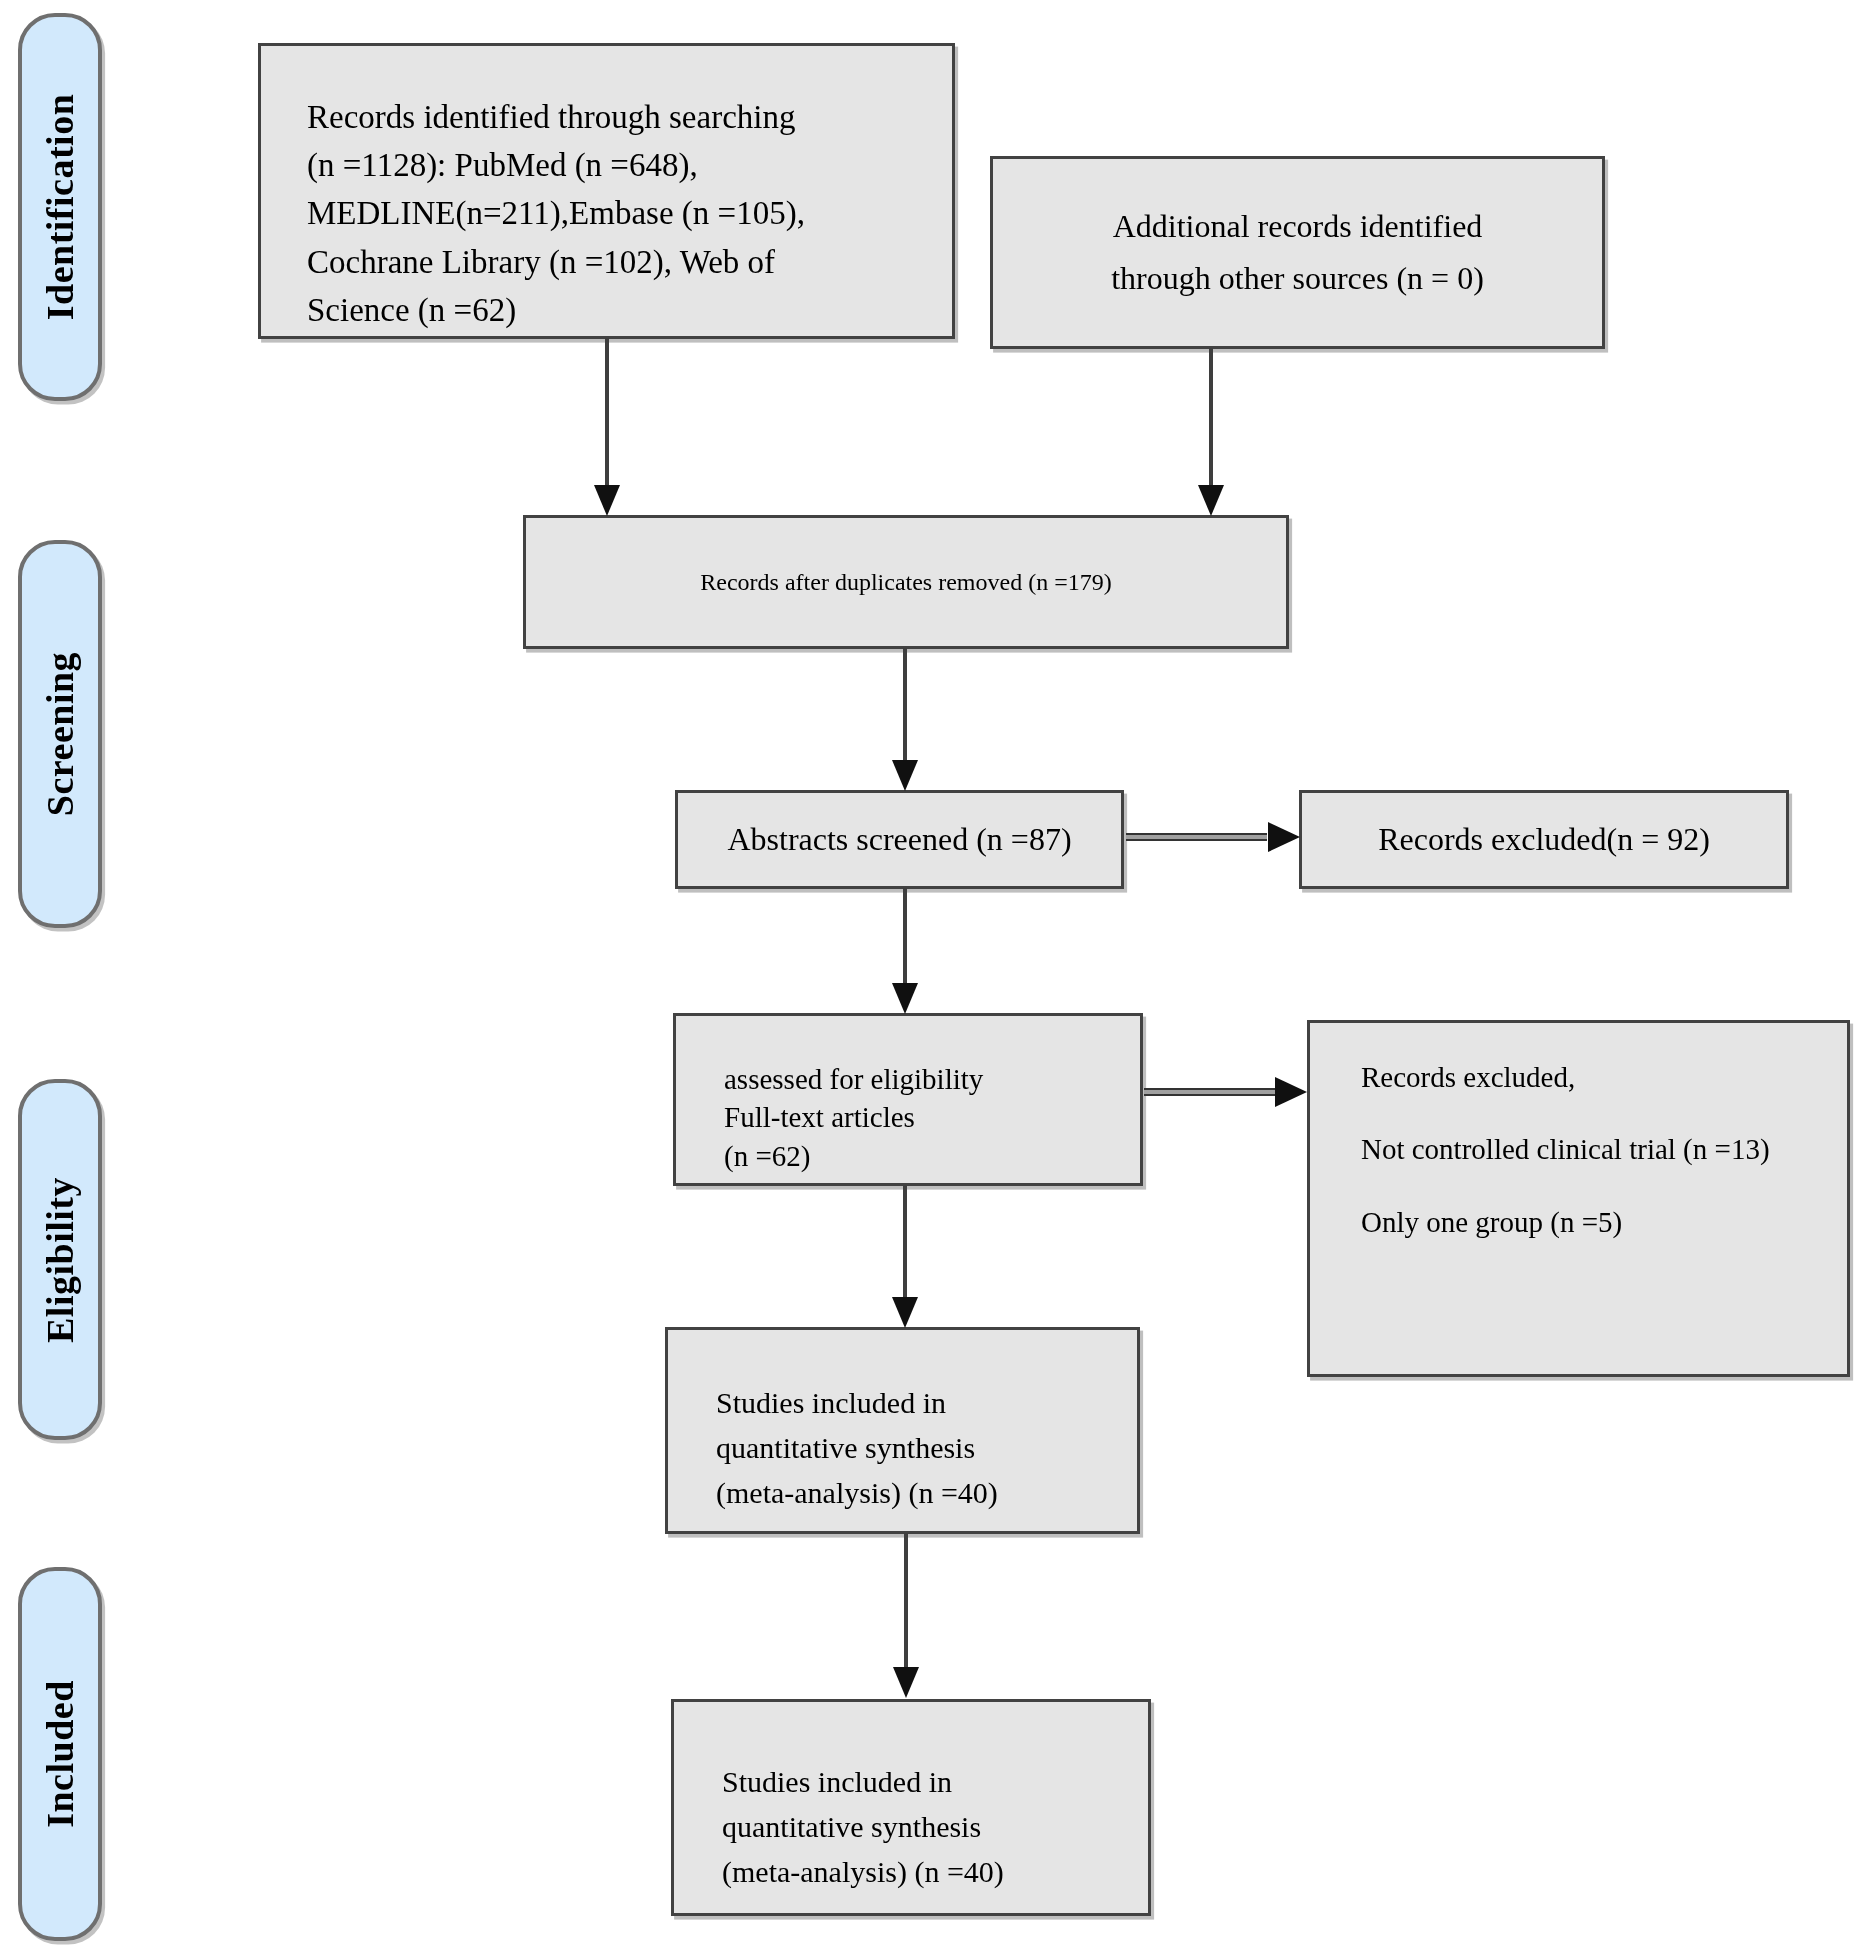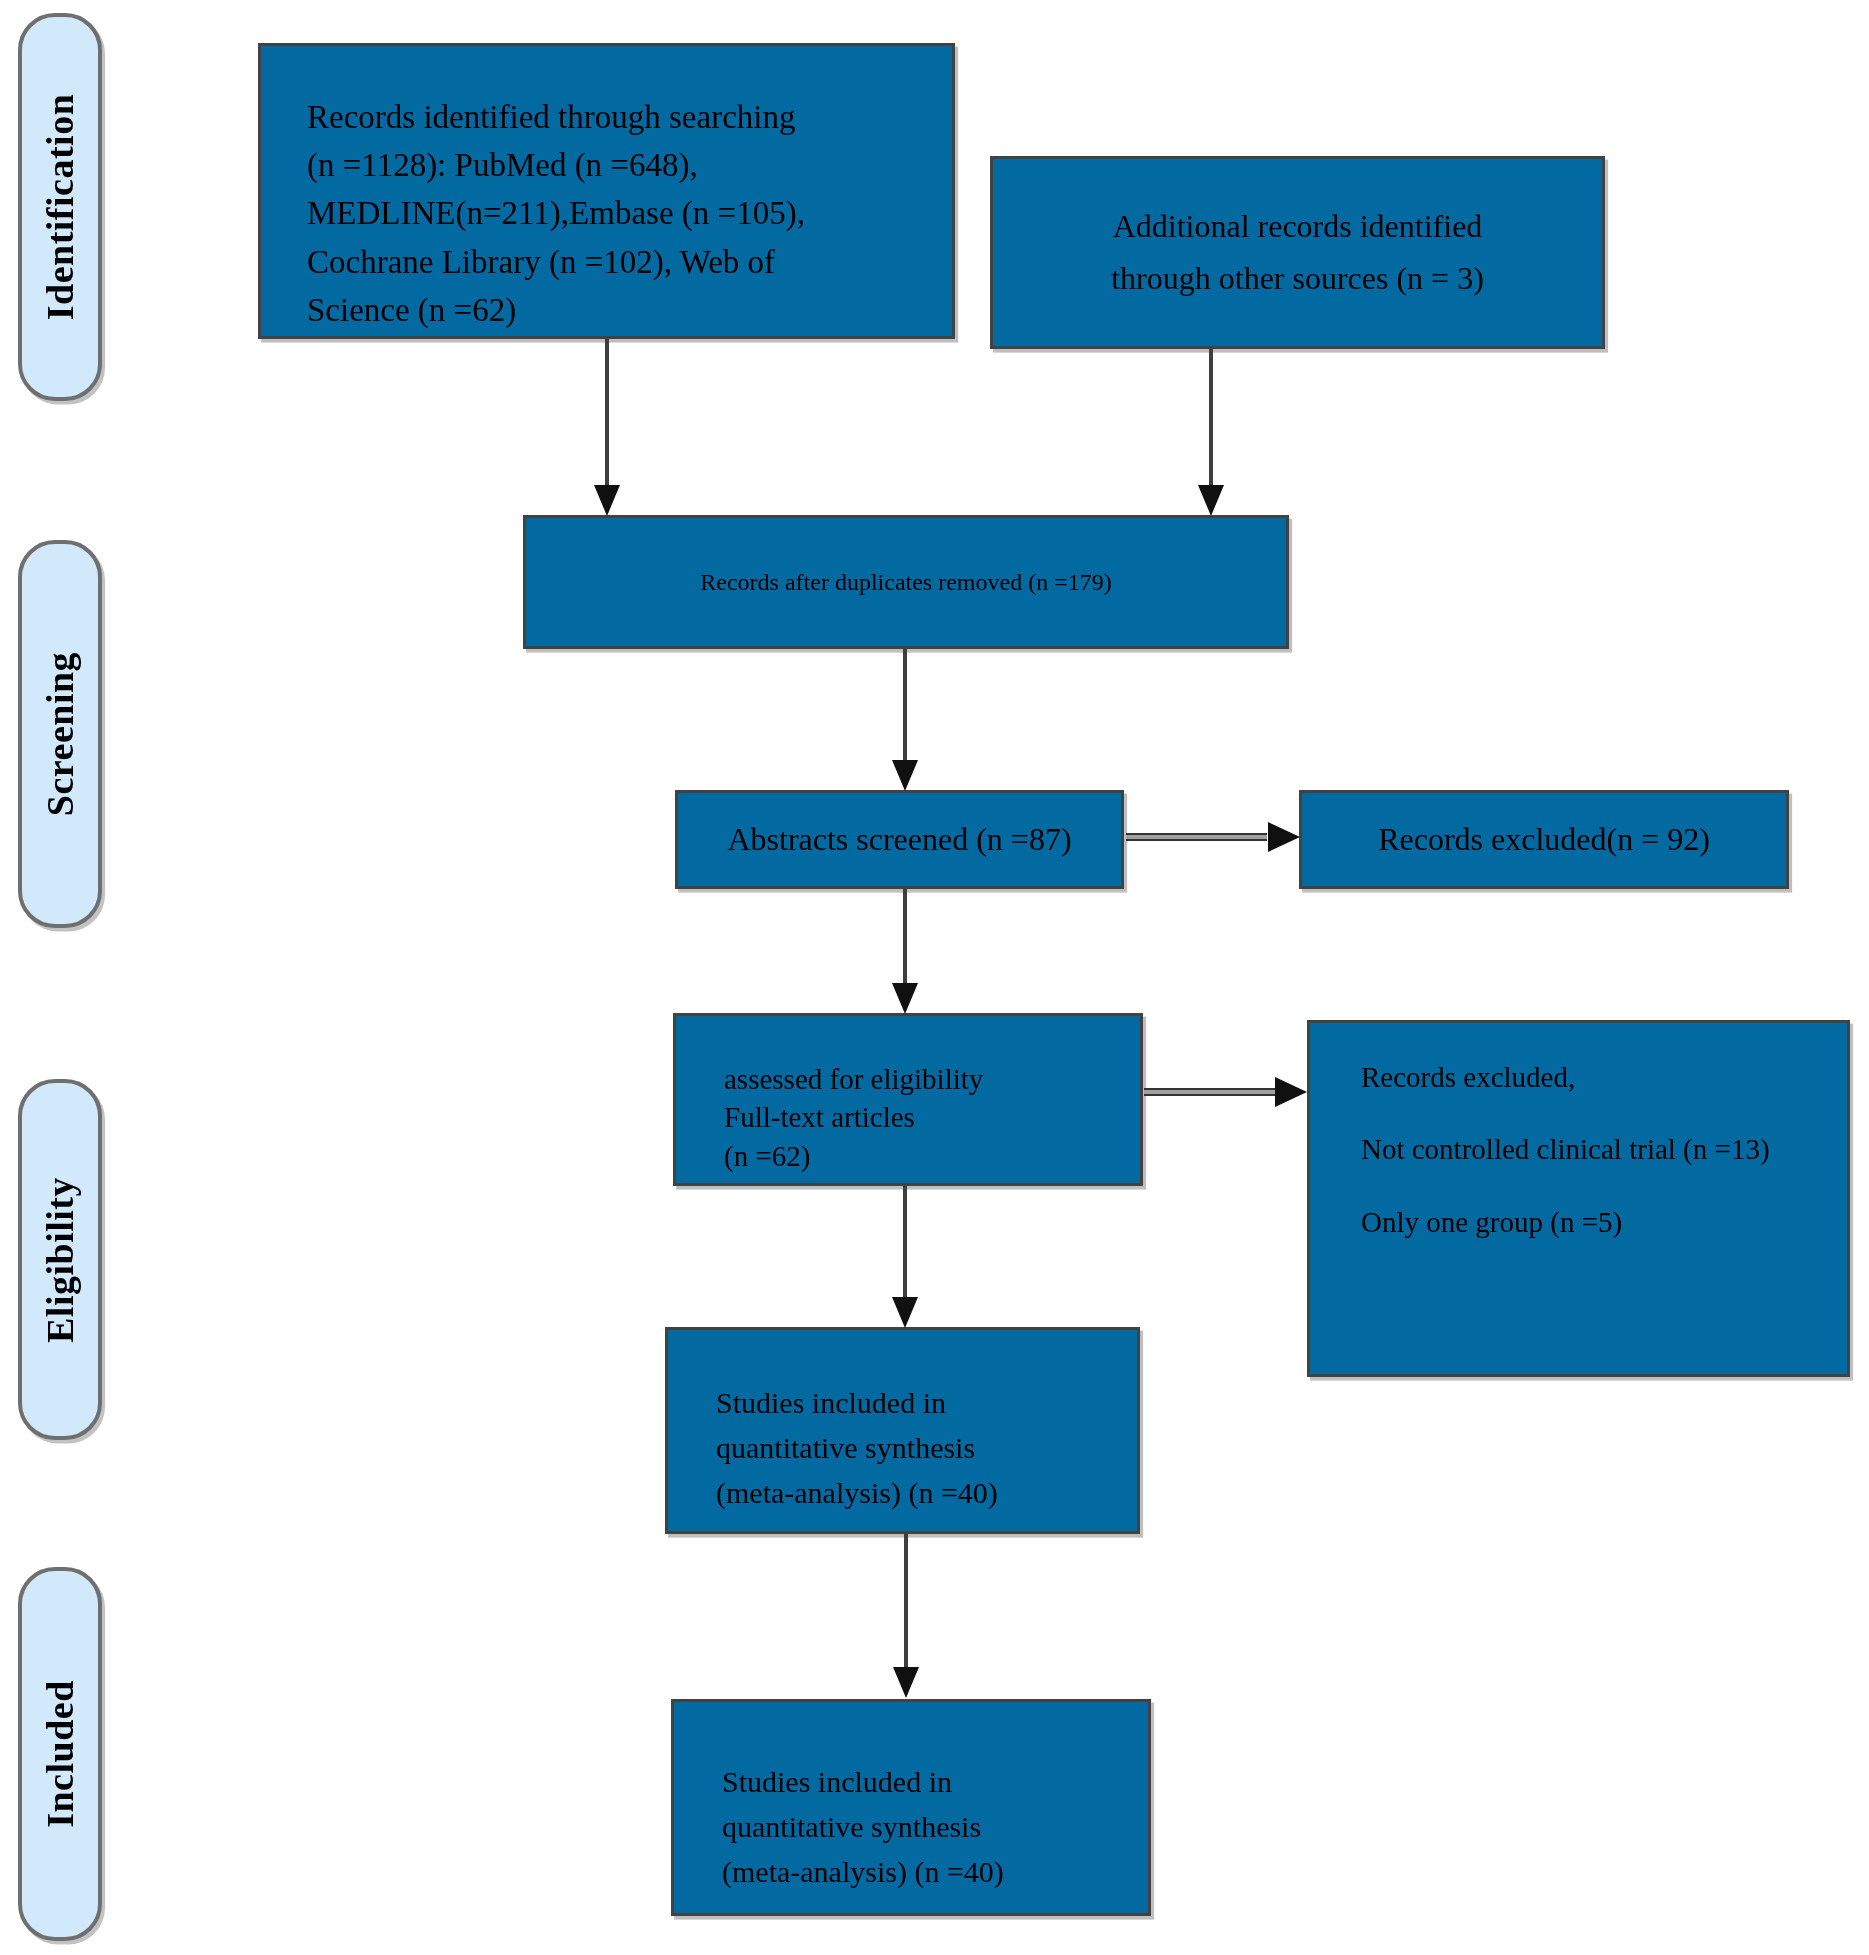--- a/index.html
+++ b/index.html
@@ -34,21 +34,21 @@
   }
   #stage-identification { left:18px;  top:12.8px;   width:84px; height:388px; }
   #stage-screening      { left:18px;  top:540px; width:84px; height:388px; }
   #stage-eligibility    { left:18px;  top:1079px; width:84px; height:361px; }
   #stage-included       { left:18px;  top:1567px; width:84px; height:374px; }
 
   
   .box {
     position:absolute;
     box-sizing:border-box;
-    background:#0369a1;
+    background:#e5e5e5;
     border:3.6px solid var(--box-border, #424242);
     box-shadow:3.1px 3.6px 0 rgba(128,128,128,0.5);
   }
   .box .line { white-space:nowrap; }
   .center-box {
     display:flex;
     flex-direction:column;
     align-items:center;
     justify-content:center;
     text-align:center;
@@ -130,21 +130,21 @@
   <div class="box" id="box-identified">
     <div class="line">Records identified through searching</div>
     <div class="line">(n =1128): PubMed (n =648),</div>
     <div class="line">MEDLINE(n=211),Embase (n =105),</div>
     <div class="line">Cochrane Library (n =102), Web of</div>
     <div class="line">Science (n =62)</div>
   </div>
 
   <div class="box center-box" id="box-additional">
     <div class="line">Additional records identified</div>
-    <div class="line">through other sources (n = 3)</div>
+    <div class="line">through other sources (n = 0)</div>
   </div>
 
   <div class="box center-box" id="box-dedup">
     <div class="line">Records after duplicates removed (n =179)</div>
   </div>
 
   <div class="box center-box" id="box-screened">
     <div class="line">Abstracts screened (n =87)</div>
   </div>
 

